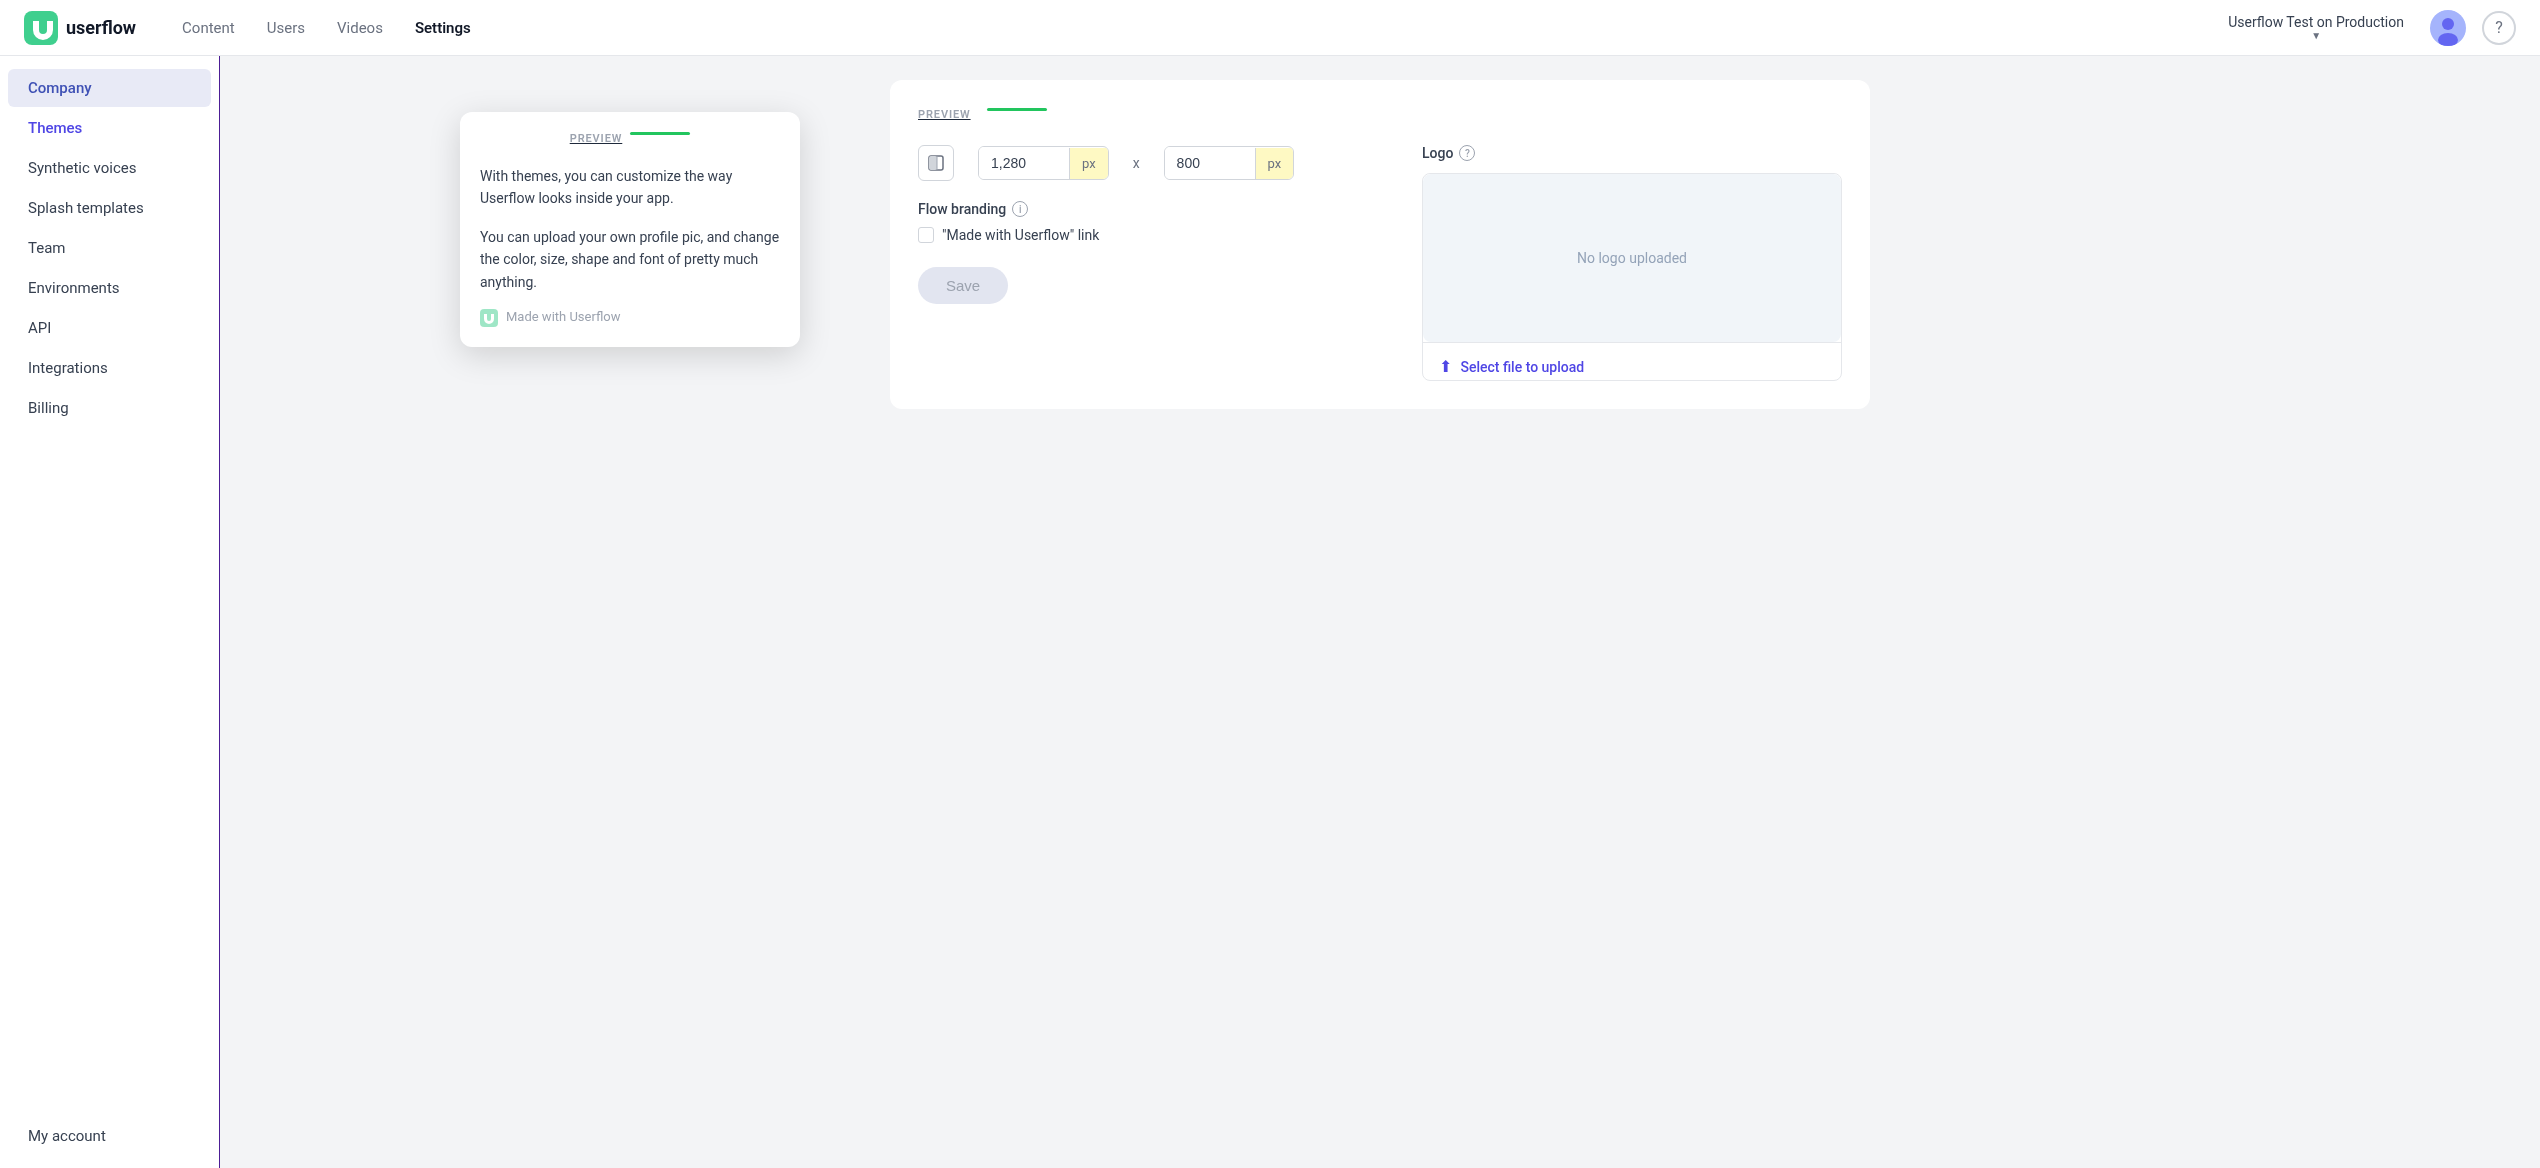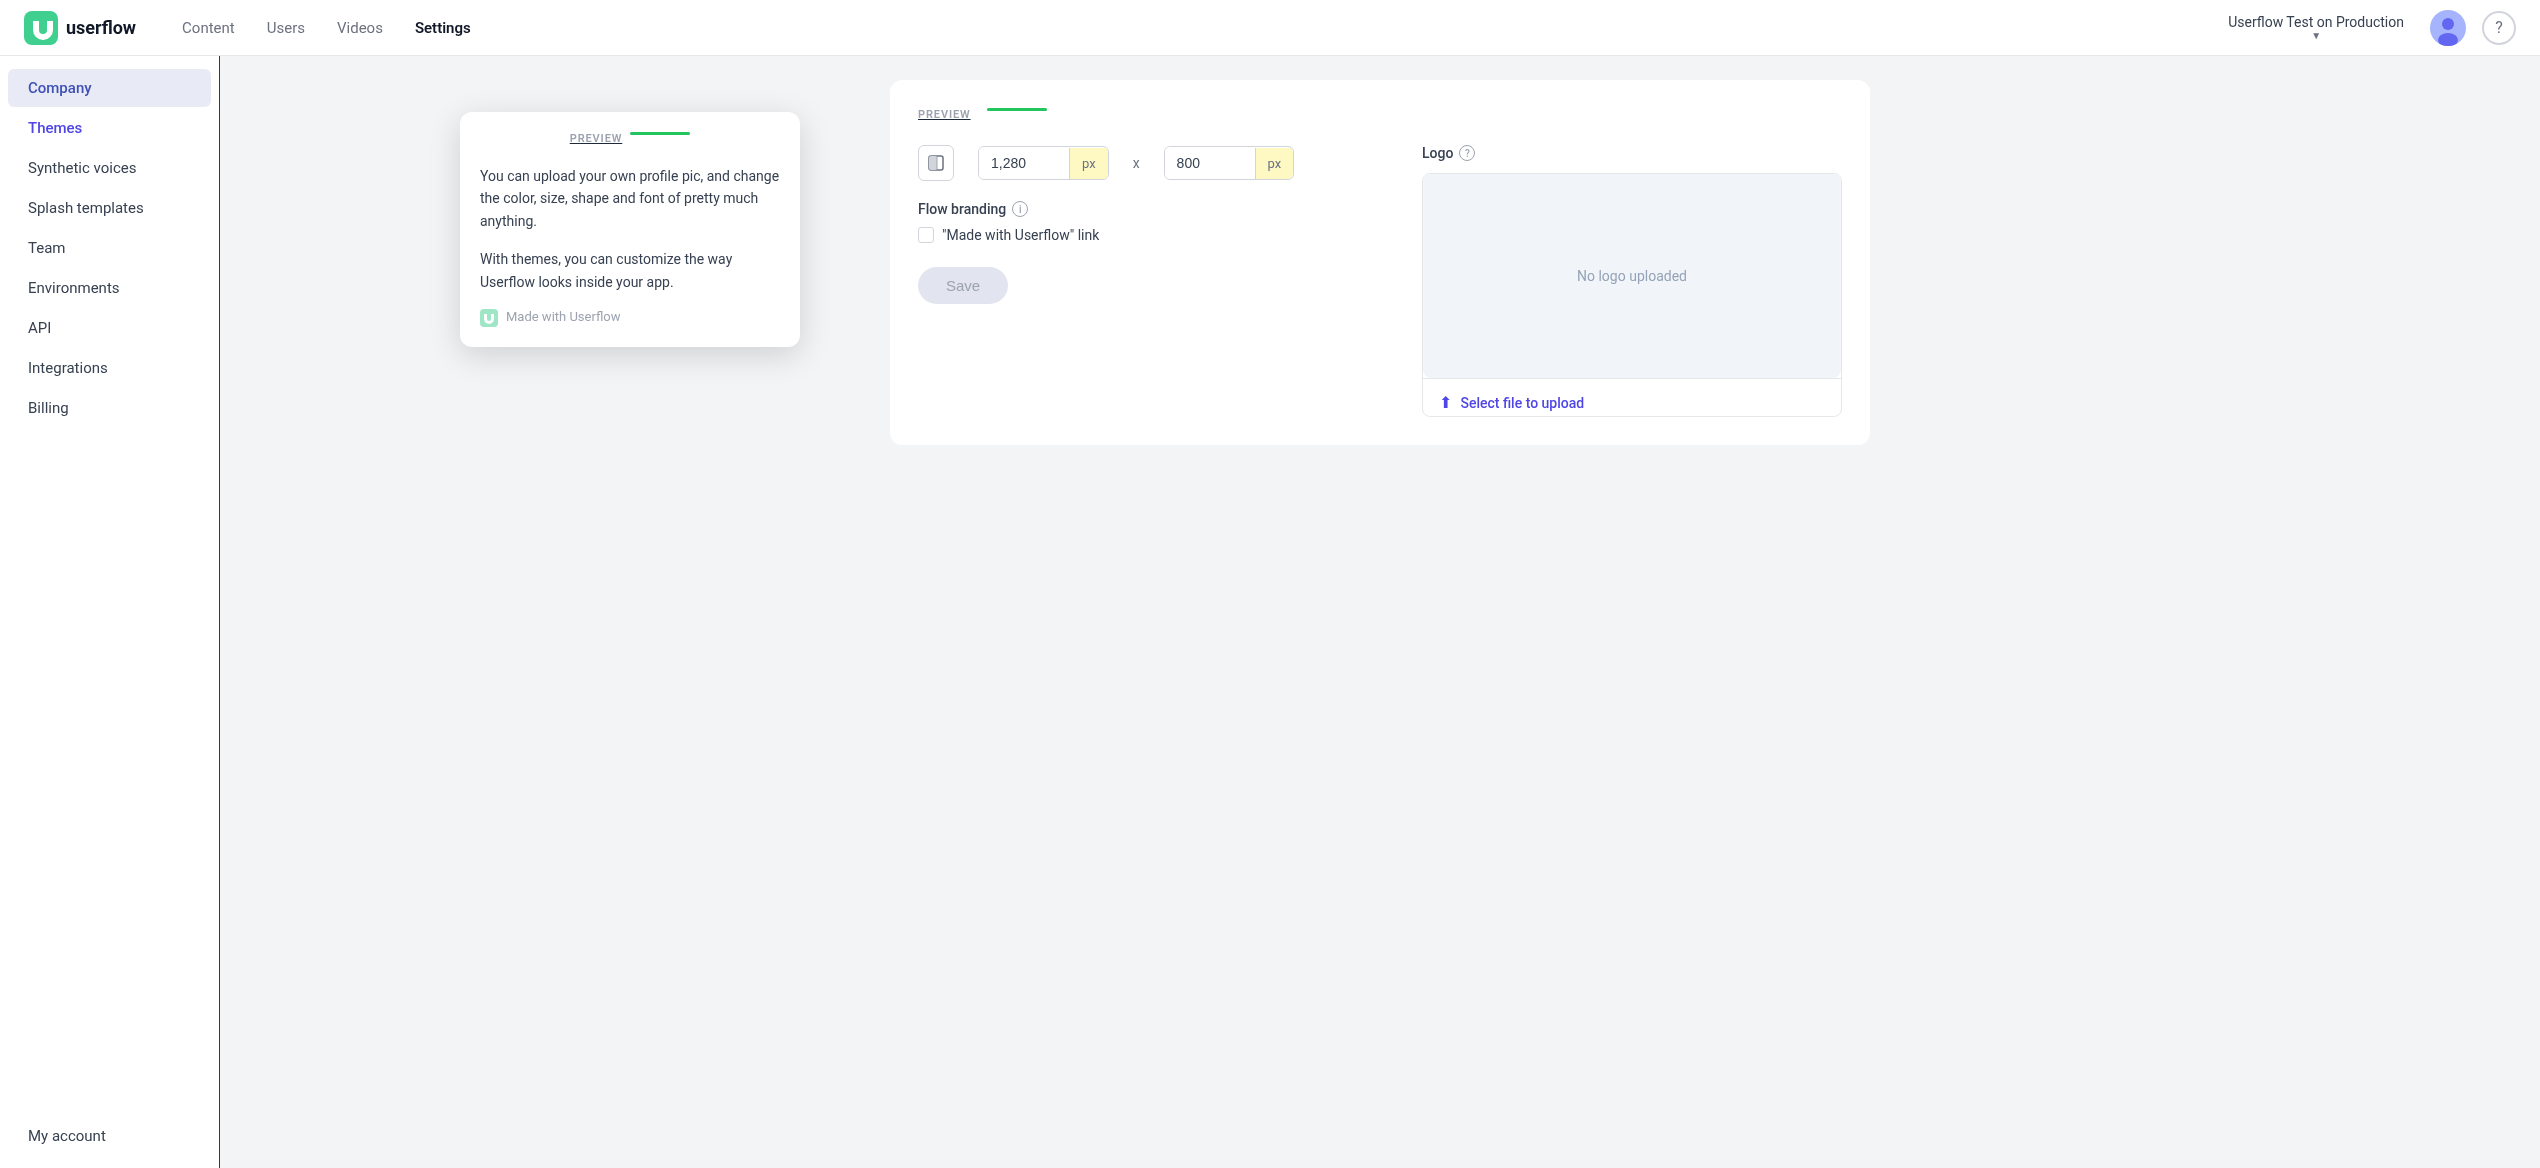--- a/index.html
+++ b/index.html
@@ -274,21 +274,21 @@
       align-items: center;
       gap: 6px;
       font-size: 14px;
       font-weight: 500;
       color: #374151;
       margin-bottom: 12px;
     }
     .logo-upload-area {
       background: #f1f5f9;
       border-radius: 8px;
-      height: 204px;
+      height: 168px;
       display: flex;
       align-items: center;
       justify-content: center;
       color: #94a3b8;
       font-size: 14px;
       margin-bottom: 0;
     }
     .select-file-btn {
       display: flex;
       align-items: center;
@@ -400,22 +400,22 @@
     <div class="sidebar-item">My account</div>
   </aside>
 
   <main class="main-content">
 
     <div class="popover">
       <div class="preview-bar">
         <span class="preview-label">PREVIEW</span>
         <div class="preview-line"></div>
       </div>
+      <p class="popover-text">With themes, you can customize the way Userflow looks inside your app.</p>
       <p class="popover-text">You can upload your own profile pic, and change the color, size, shape and font of pretty much anything.</p>
-      <p class="popover-text">With themes, you can customize the way Userflow looks inside your app.</p>
       <div class="popover-footer">
         <svg class="popover-footer-icon" viewBox="0 0 18 18" fill="none" xmlns="http://www.w3.org/2000/svg">
           <rect width="18" height="18" rx="4" fill="#3FCF8E"></rect>
           <path d="M4 5h3v5a2 2 0 004 0V5h3v5a5 5 0 01-10 0V5z" fill="#fff"></path>
         </svg>
         <span>Made with Userflow</span>
       </div>
     </div>
 
     <div class="settings-card">

